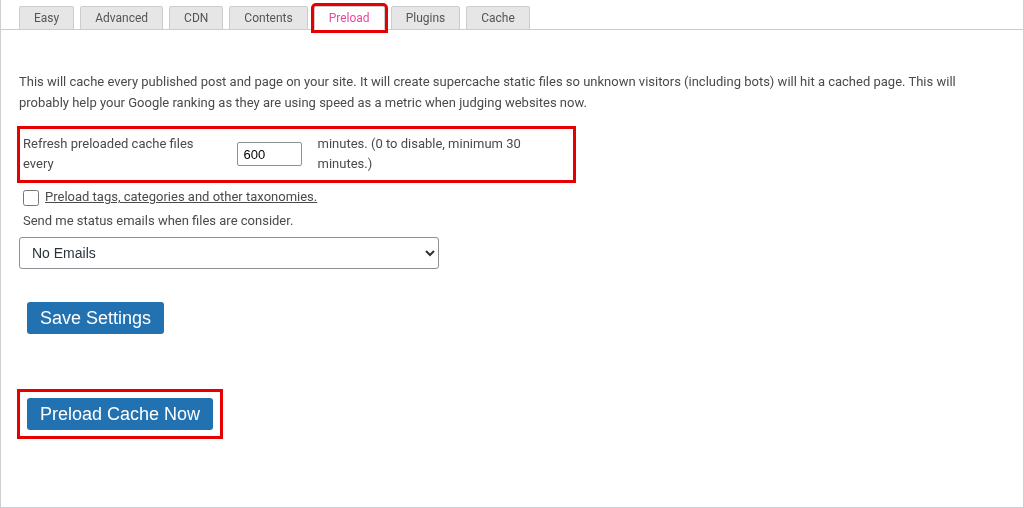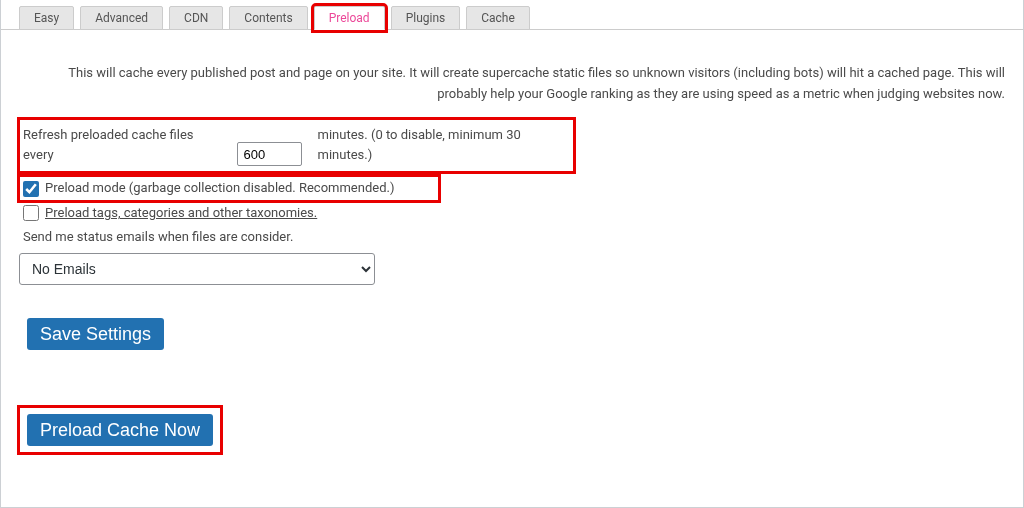--- a/index.html
+++ b/index.html
@@ -22,21 +22,21 @@
   }
 
   
   .tab-row {
     position: relative;
     display: flex;
     gap: 6px;
     padding: 0 18px;
     height: 30px;
     align-items: flex-end;
-    margin-bottom: 9px;
+    margin-bottom: 18px;
   }
   .tab-row::after {
     content: "";
     position: absolute;
     left: 0; right: 0; bottom: 0;
     height: 1px;
     background: #ccc;
   }
   .tab {
     position: relative;
@@ -69,25 +69,25 @@
     outline-offset: 0;
   }
 
   .content {
     padding: 24px 18px 0 18px;
     font-size: 13px;
     color: #4a4a4a;
     line-height: 1.6;
     max-width: 100%;
   }
-  .content p { margin: 0 0 14px 0; text-align: right; }
+  .content p { margin: 0 0 14px 0; }
 
   .row-inline {
     display: flex;
-    align-items: flex-end;
+    align-items: center;
     gap: 16px;
     padding: 6px 4px;
     margin-bottom: 4px;
     width: 555px;
   }
   input[type=text] {
     width: 65px;
     height: 24px;
     font-size: 13px;
     padding: 0 6px;
@@ -114,21 +114,21 @@
     width: 16px; height: 16px;
     margin: 0;
     accent-color: #2271b1;
   }
 
   .static-line {
     padding: 1px 4px;
   }
 
   select {
-    width: 356px;
+    width: 420px;
     height: 32px;
     font-size: 14px;
     padding: 4px 8px;
     border: 1px solid #8c8f94;
     border-radius: 3px;
     background: #fff;
     color: #2c3338;
     margin-top: 4px;
   }
 
@@ -171,24 +171,20 @@
     <p>This will cache every published post and page on your site. It will create supercache static files so unknown visitors (including bots) will hit a cached page. This will probably help your Google ranking as they are using speed as a metric when judging websites now.</p>
 
     
     <div class="row-inline hl">
       <span>Refresh preloaded cache files every</span>
       <input type="text" value="600" style="">
       <span>minutes. (0 to disable, minimum 30 minutes.)</span>
     </div>
 
     
-    <div class="check-row hl">
-      <input type="checkbox" checked="" style="">
-      <span>Preload mode (garbage collection disabled. Recommended.)</span>
-    </div>
 
     
     <div class="check-row-plain">
       <input type="checkbox" style="">
       <span>Preload tags, categories and other taxonomies.</span>
     </div>
 
     
     <div class="static-line">Send me status emails when files are consider.</div>
 

